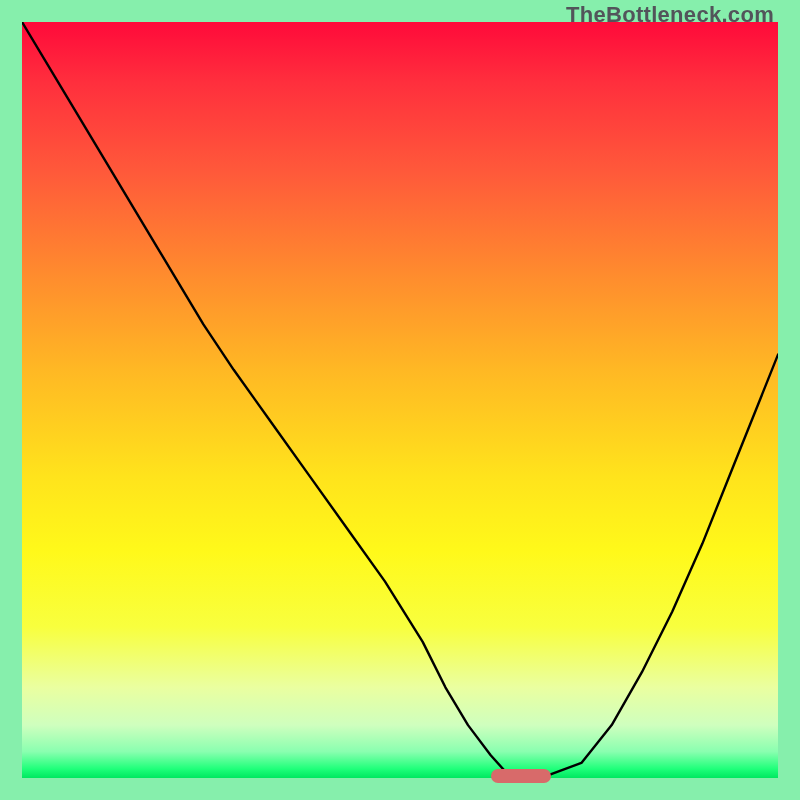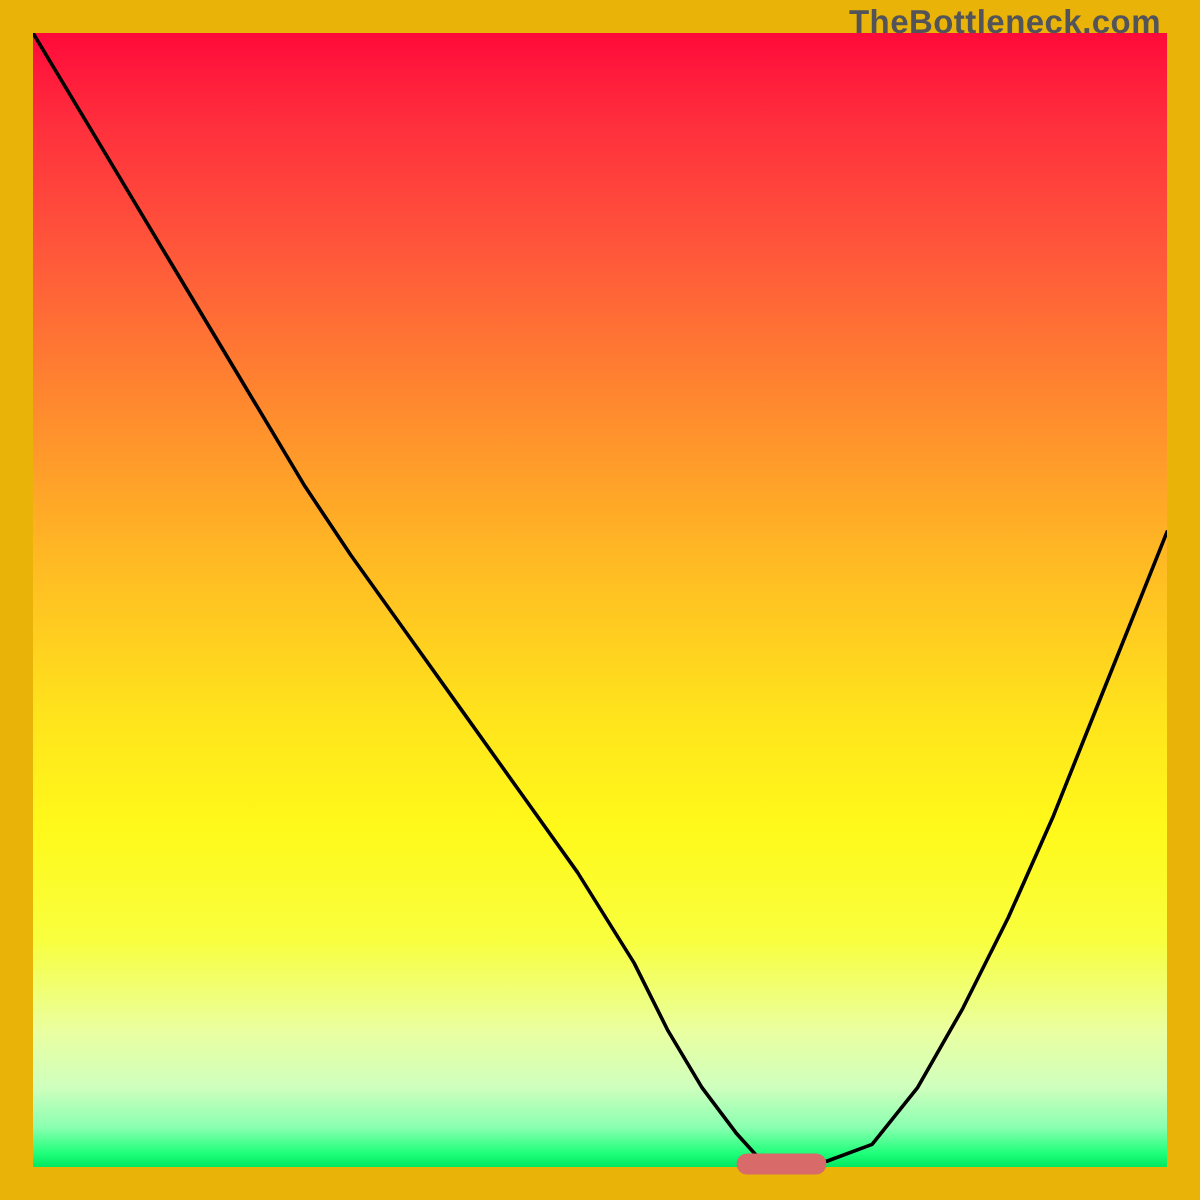--- a/index.html
+++ b/index.html
@@ -1,16 +1,16 @@
 <!DOCTYPE html>
 <html><head>
 <meta charset="utf-8">
 <style>
   html,body{margin:0;padding:0;width:800px;height:800px;overflow:hidden;background:#000;}
-  .frame{position:absolute;inset:0;background:#eab308;}
+  .frame{position:absolute;inset:0;background:#86efac;}
   .plot{position:absolute;left:22px;top:22px;width:756px;height:756px;overflow:hidden;}
   .grad{position:absolute;inset:0;
     background:linear-gradient(to bottom,
       #ff0a3a 0%,
       #ff2f3d 8%,
       #ff5a3a 20%,
       #ff8a2e 33%,
       #ffb824 46%,
       #ffe31c 60%,
       #fff91a 70%,

